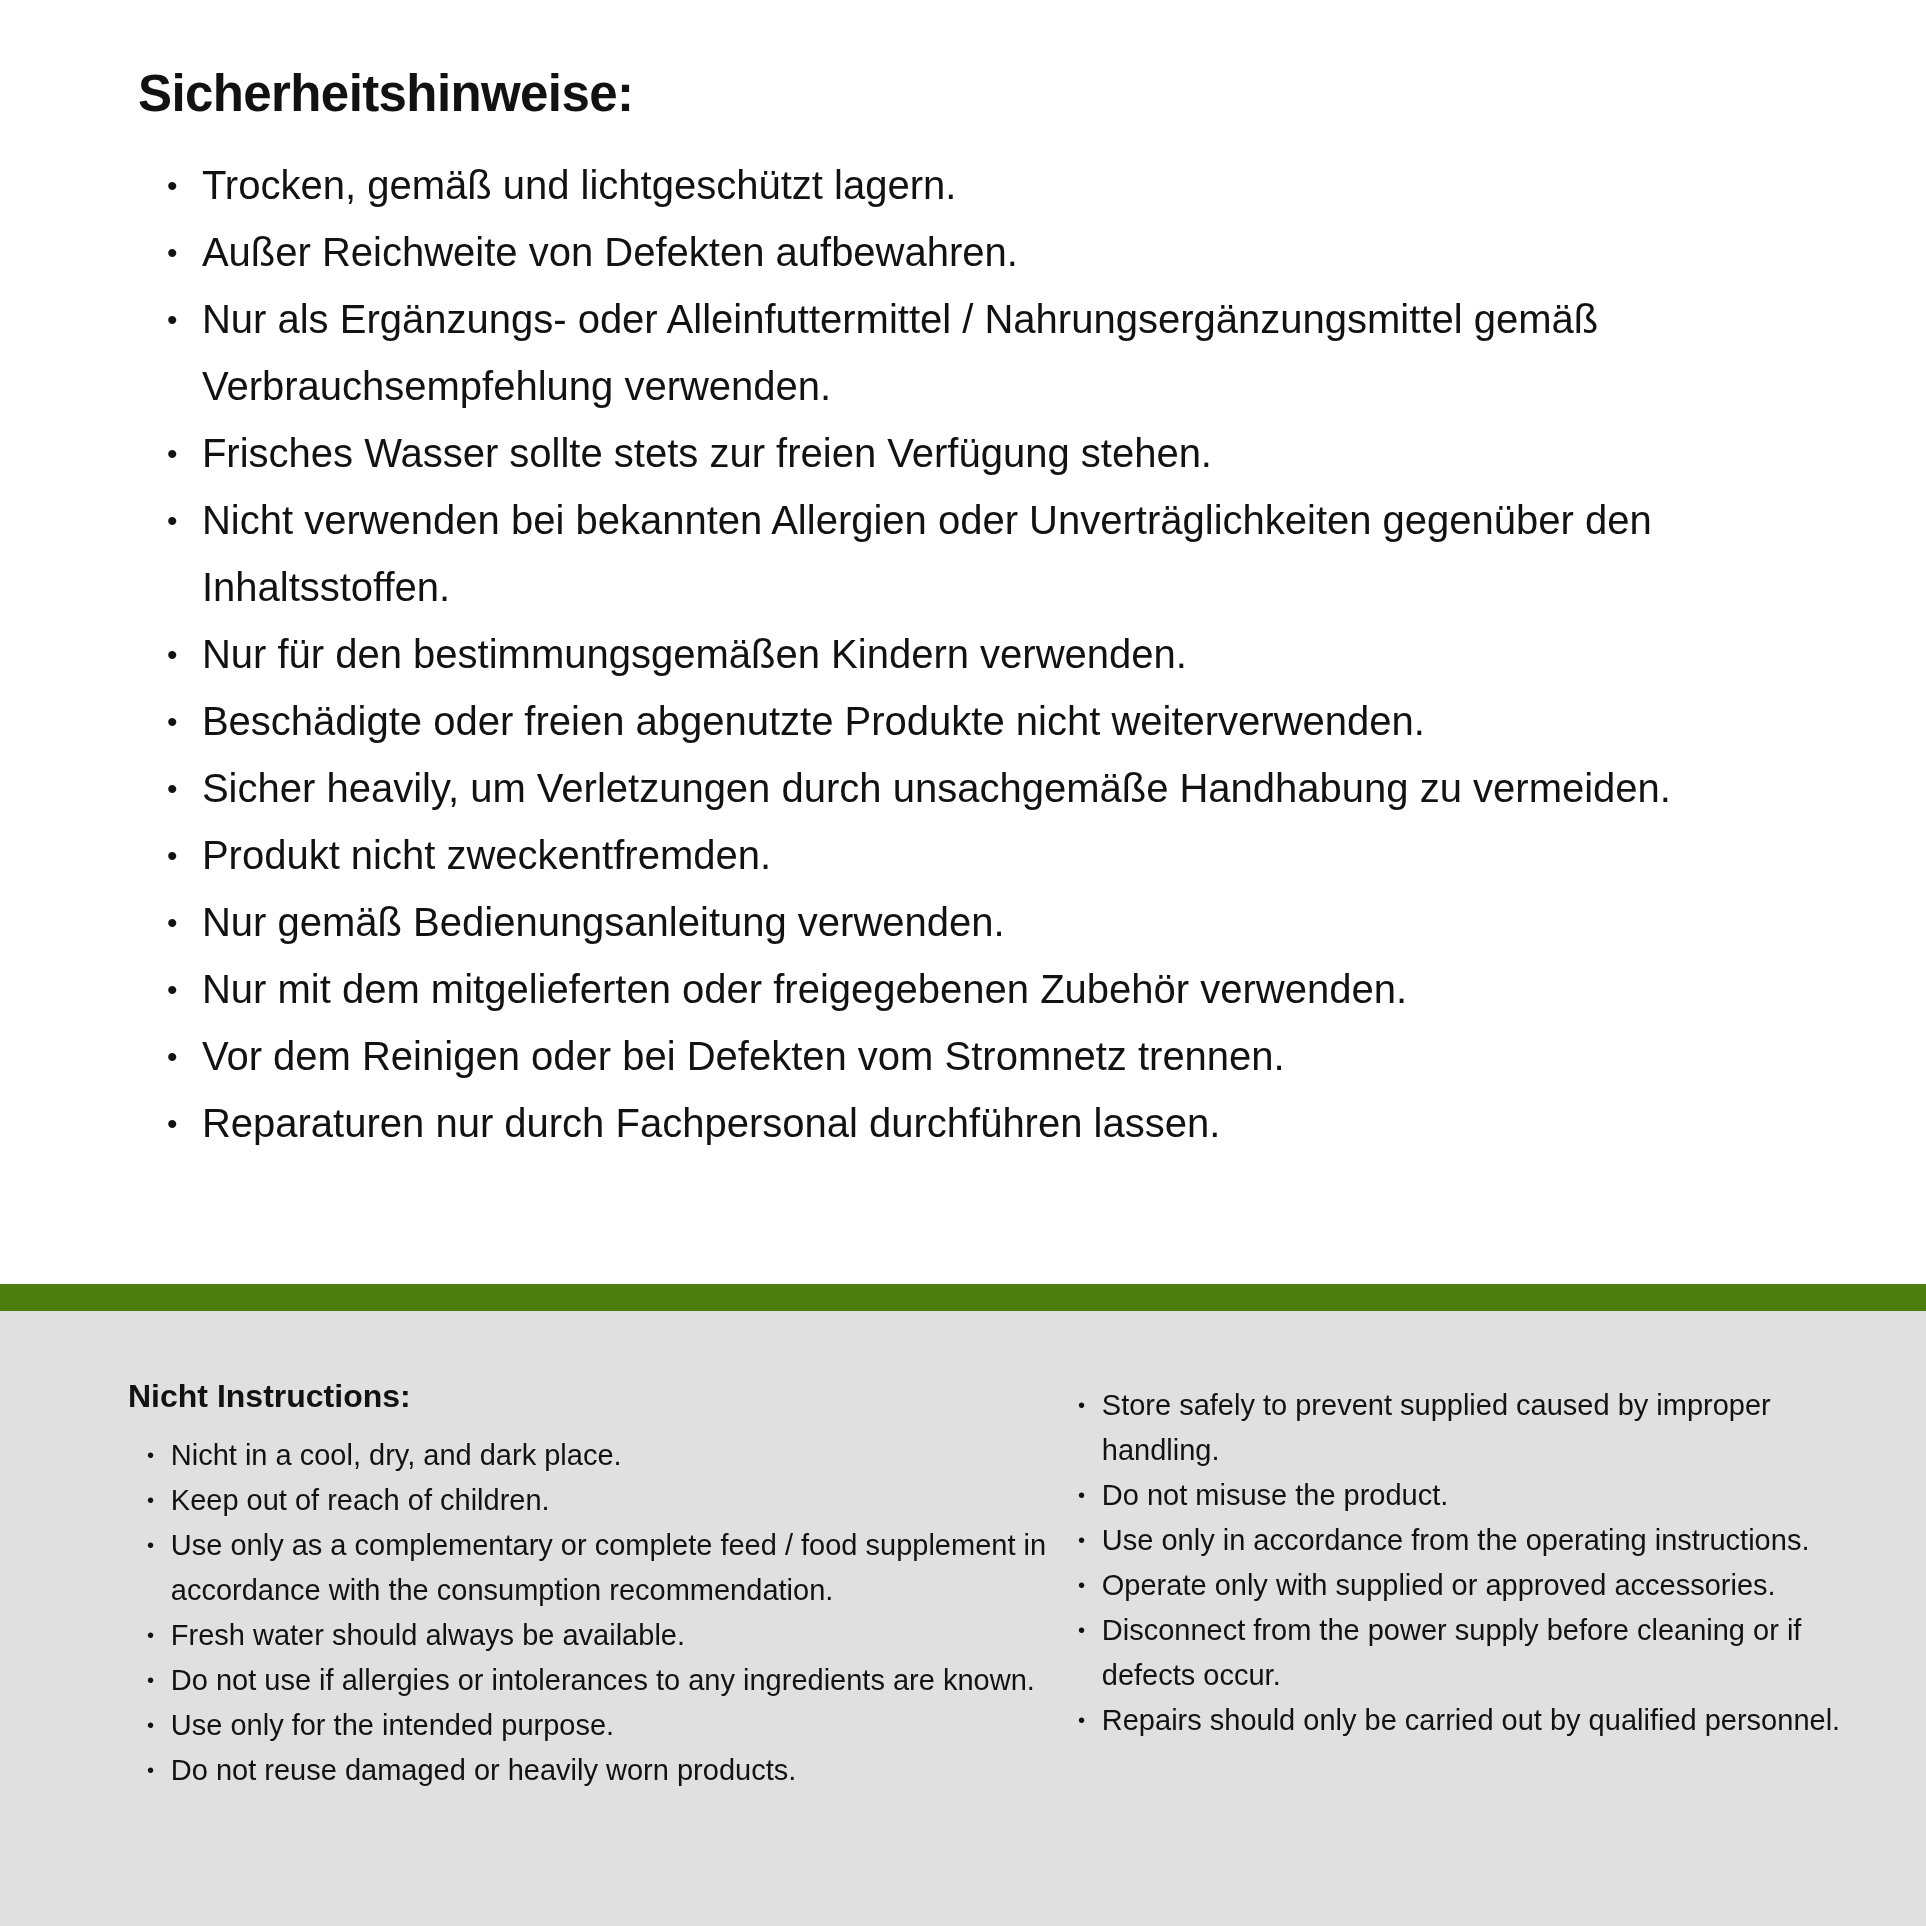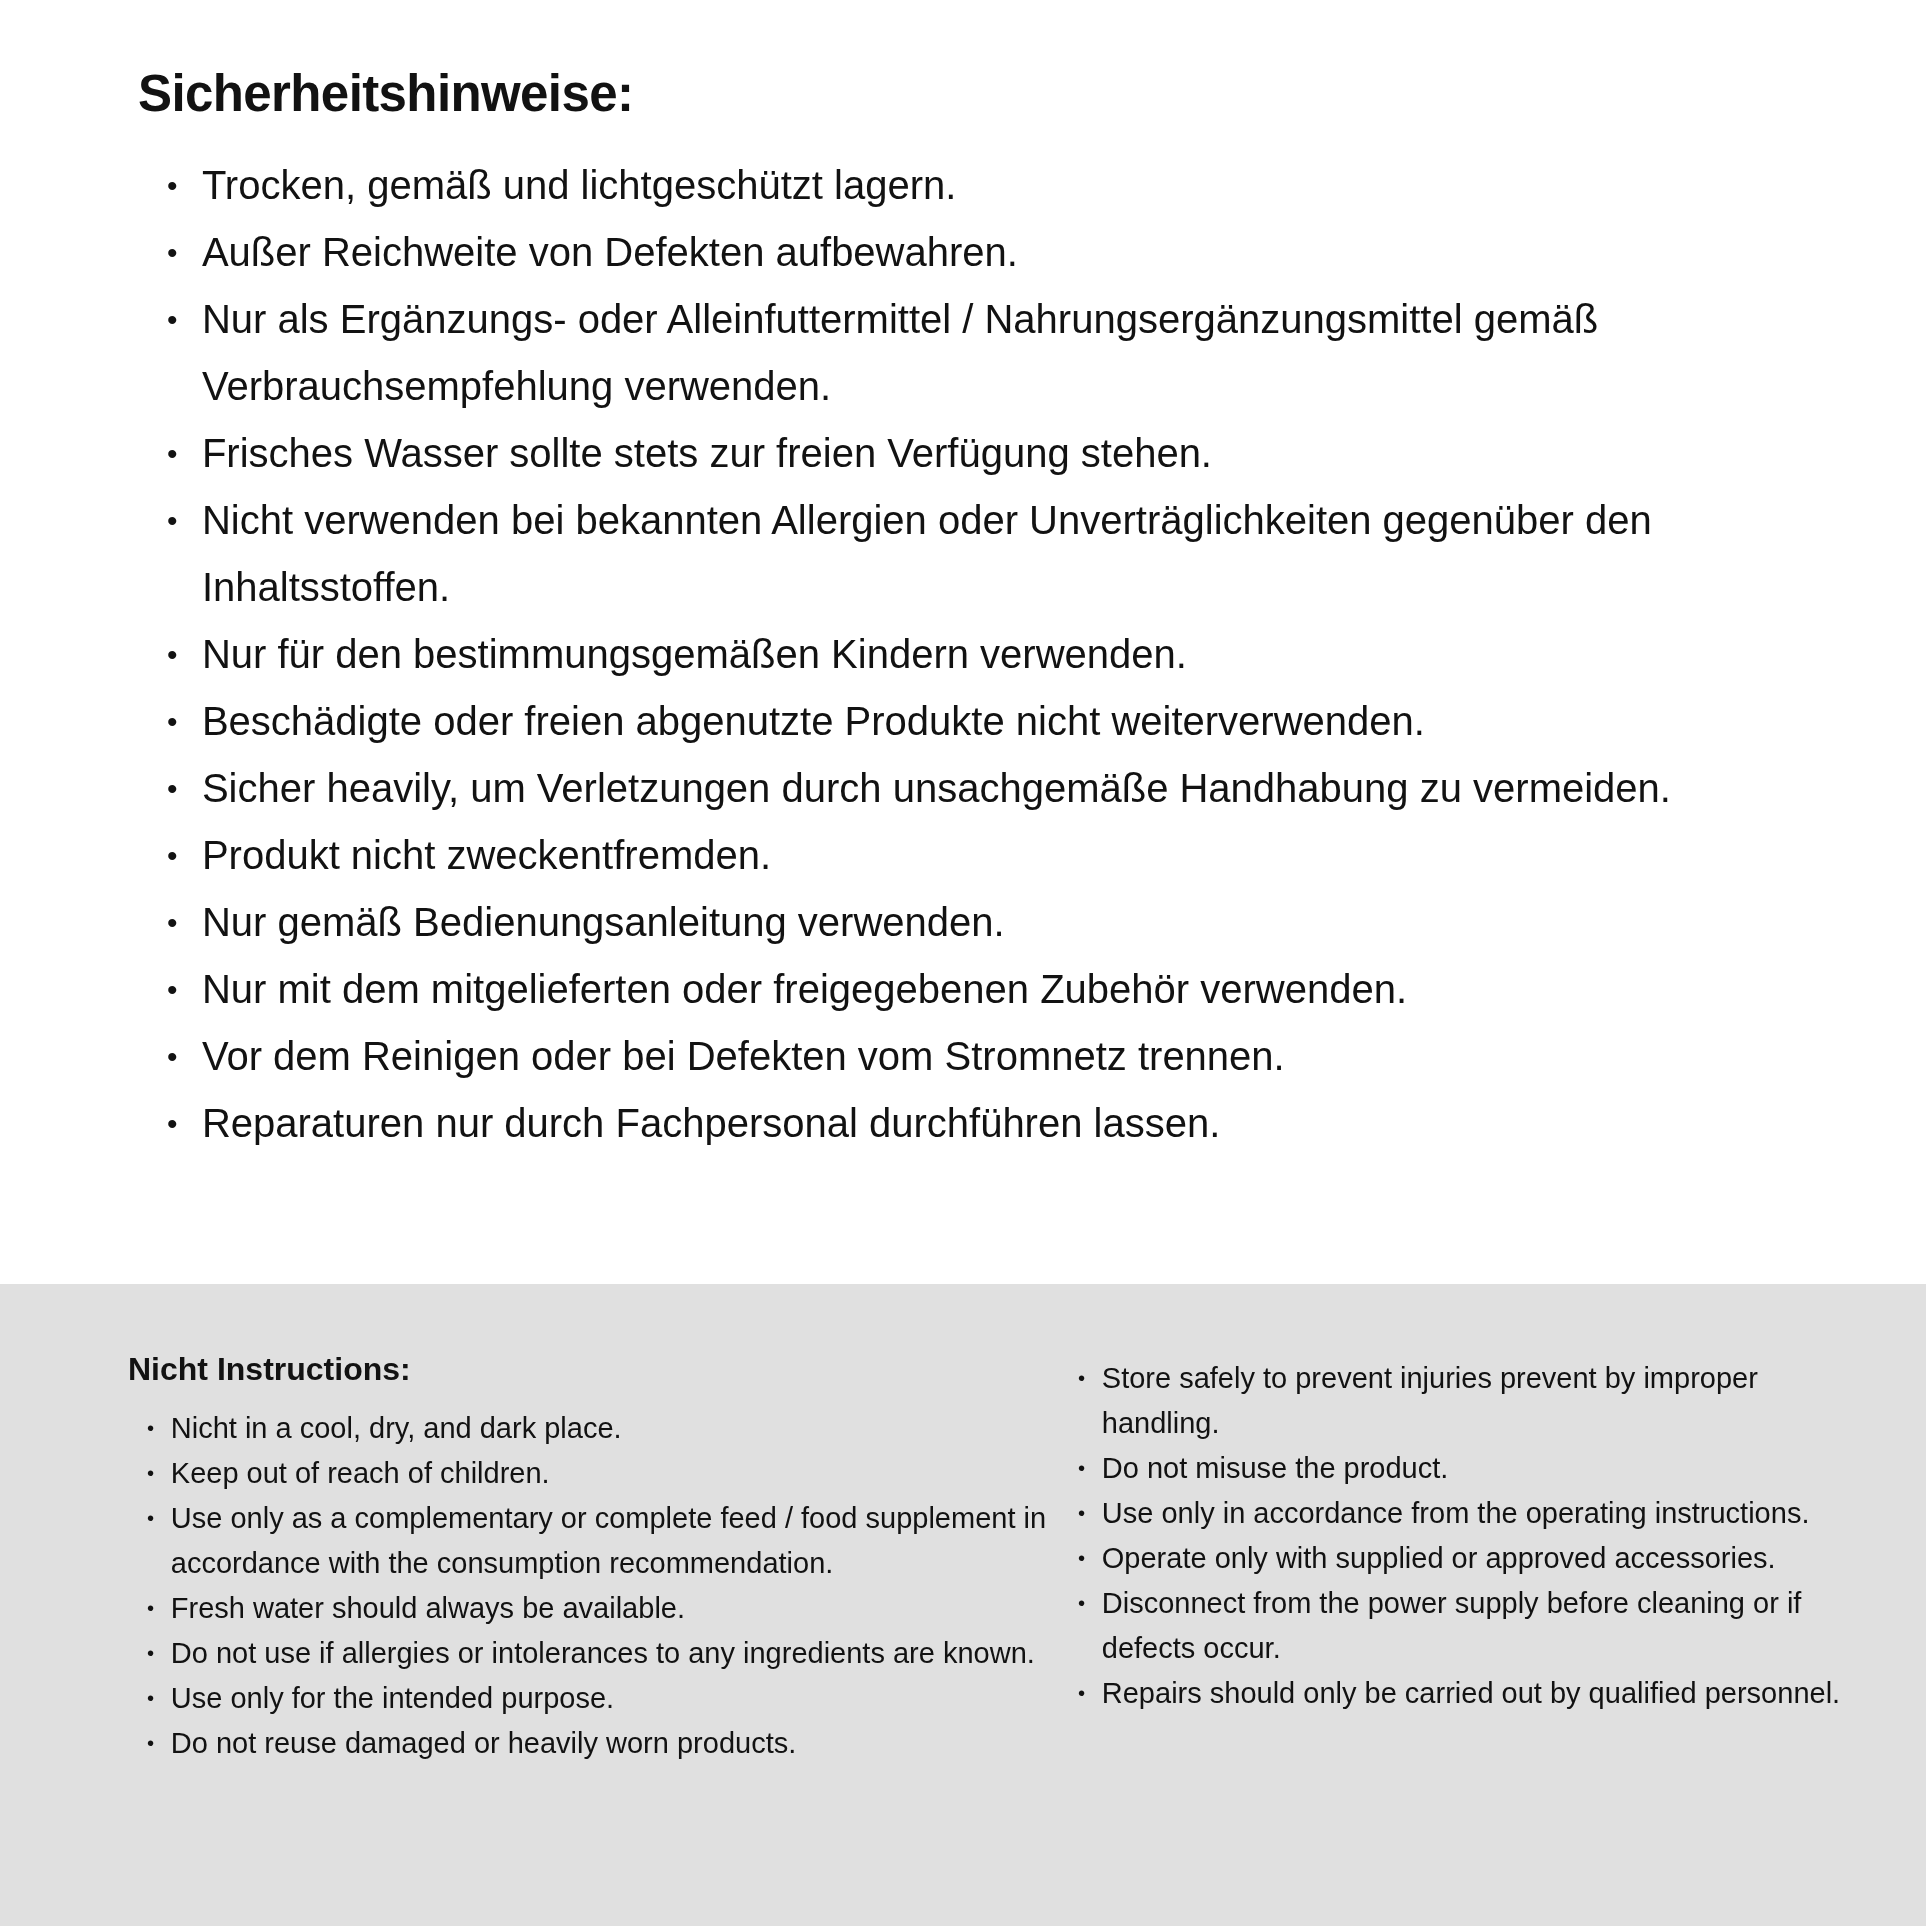--- a/index.html
+++ b/index.html
@@ -8,20 +8,21 @@
     color: #121212;
     background: #ffffff;
   }
   .page {
     width: 1926px;
     height: 1926px;
     display: flex;
     flex-direction: column;
     overflow: hidden;
     background: #4d7c0f;
+    gap: 27px;
   }
 
   
   .section-de {
     height: 1284px;
     box-sizing: border-box;
     padding: 64px 116px 0 138px;
     background: #ffffff;
   }
   .de-heading {
@@ -176,21 +177,21 @@
           <li>
             <span class="bullet">•</span>
             <span class="li-text">Do not reuse damaged or heavily worn products.</span>
           </li>
         </ul>
     </div>
     <div class="col-right">
       <ul class="bullet-list">
           <li>
             <span class="bullet">•</span>
-            <span class="li-text">Store safely to prevent injuries prevent by improper handling.</span>
+            <span class="li-text">Store safely to prevent supplied caused by improper handling.</span>
           </li>
           <li>
             <span class="bullet">•</span>
             <span class="li-text">Do not misuse the product.</span>
           </li>
           <li>
             <span class="bullet">•</span>
             <span class="li-text">Use only in accordance from the operating instructions.</span>
           </li>
           <li>

